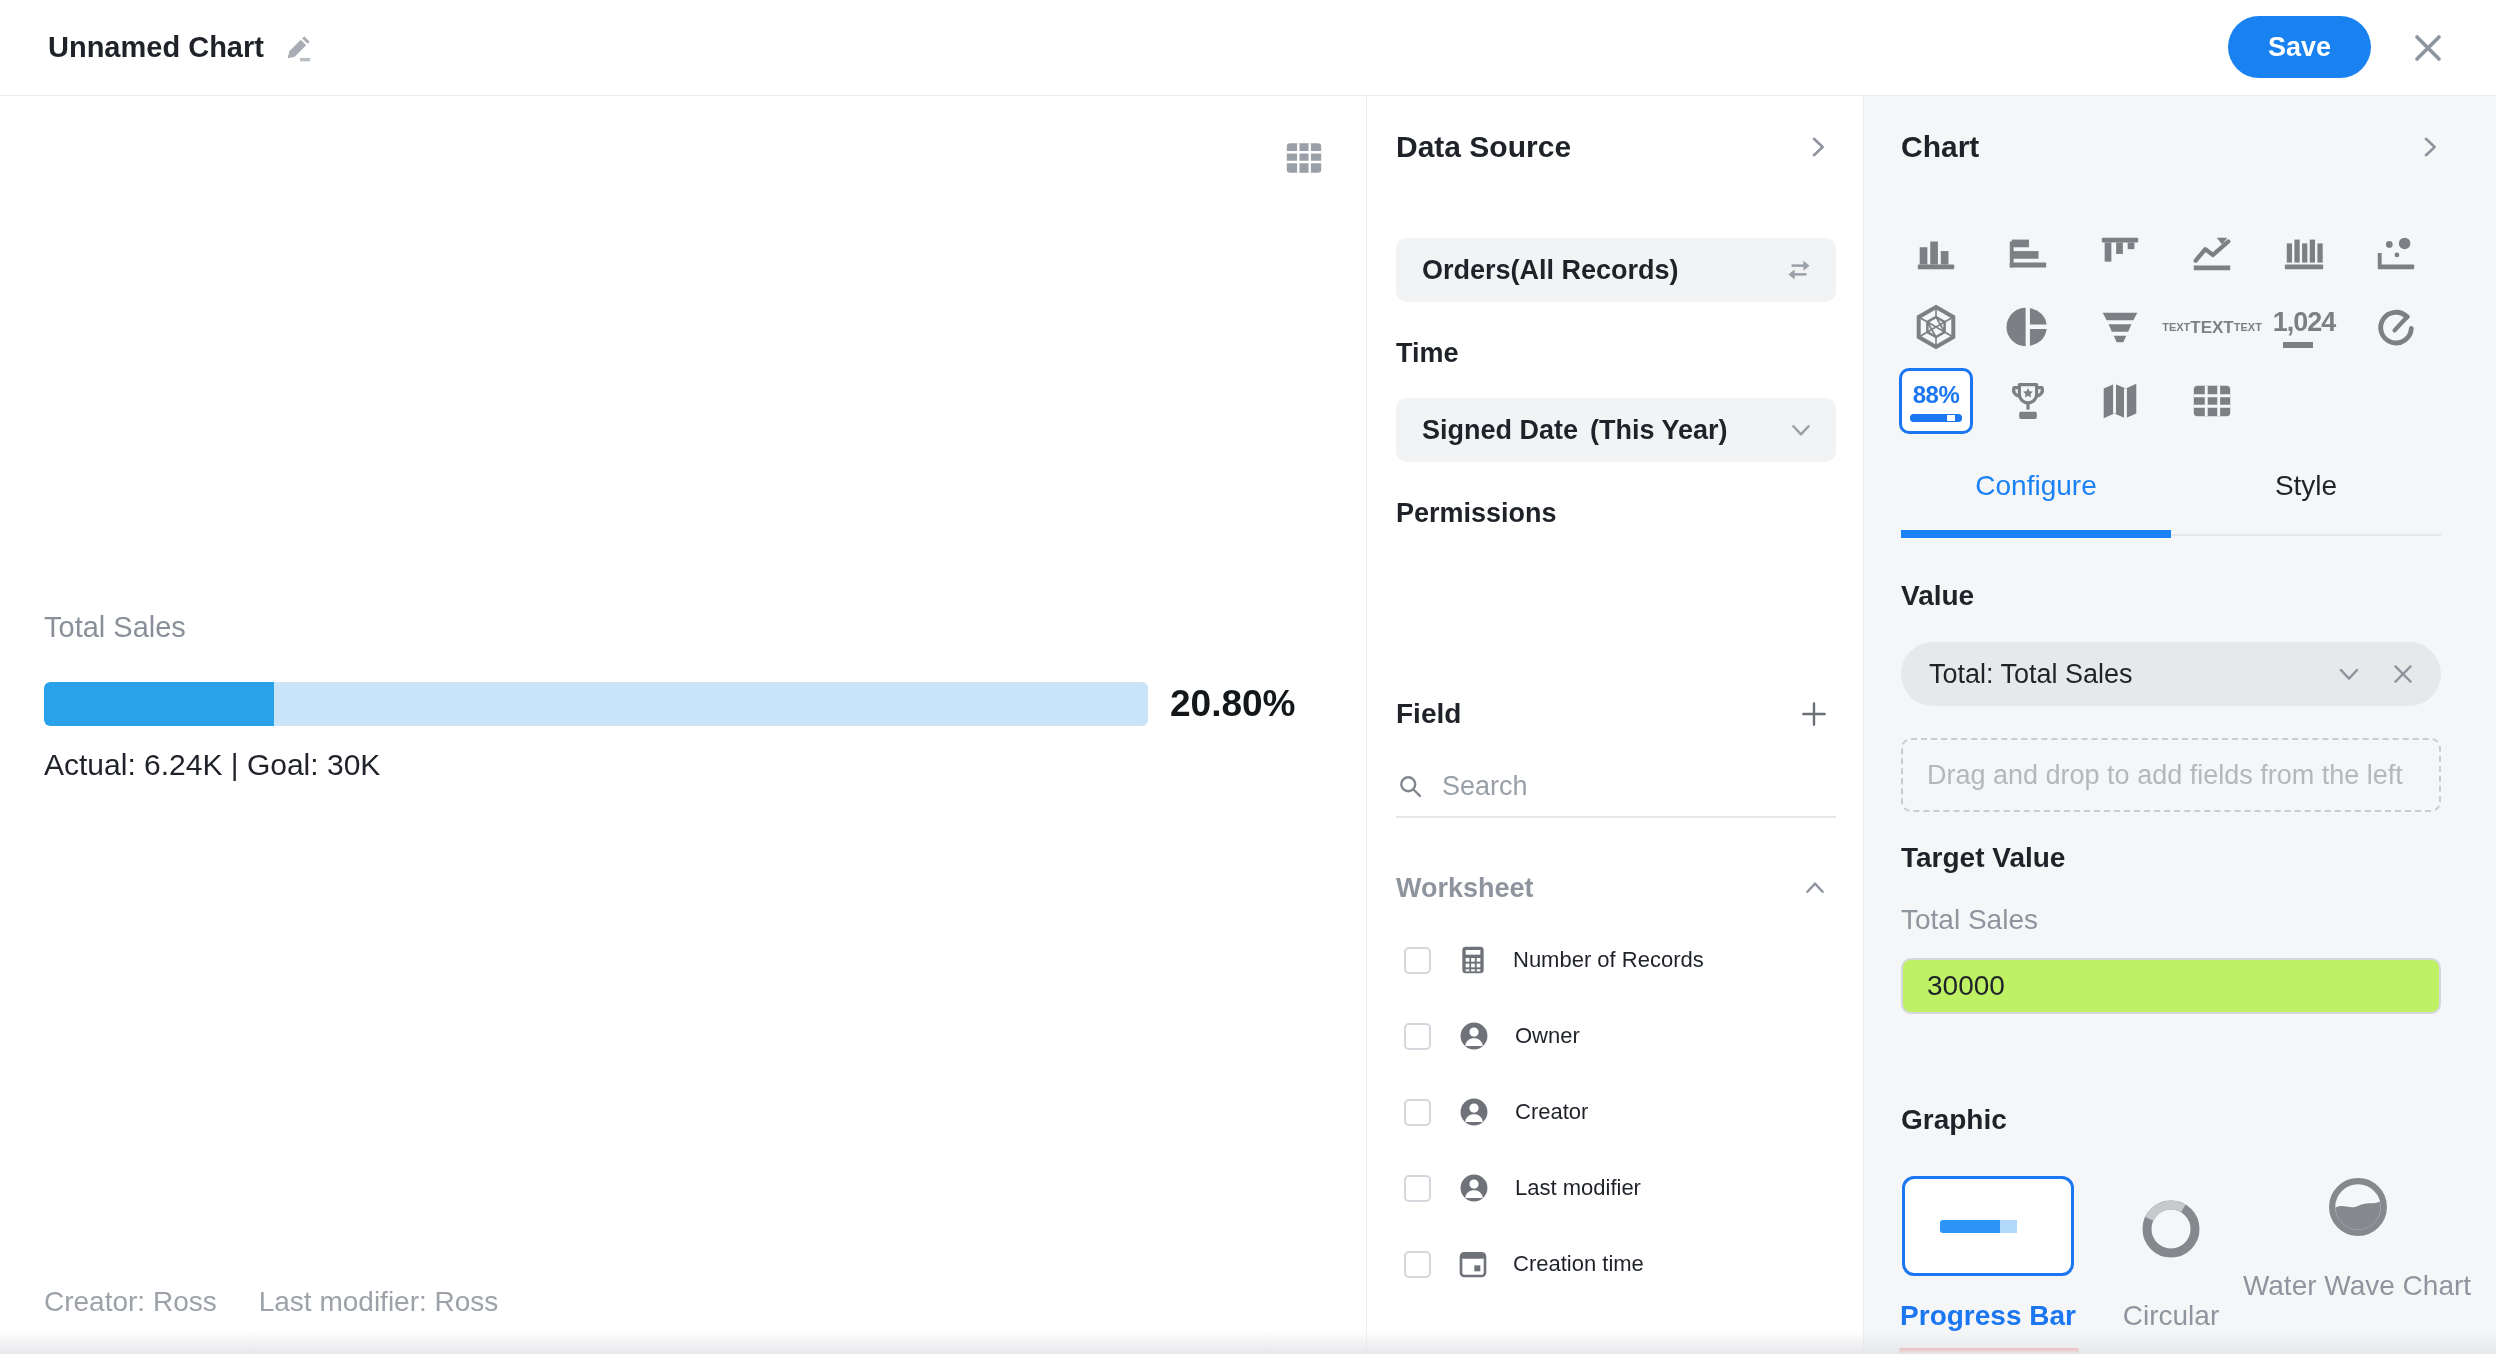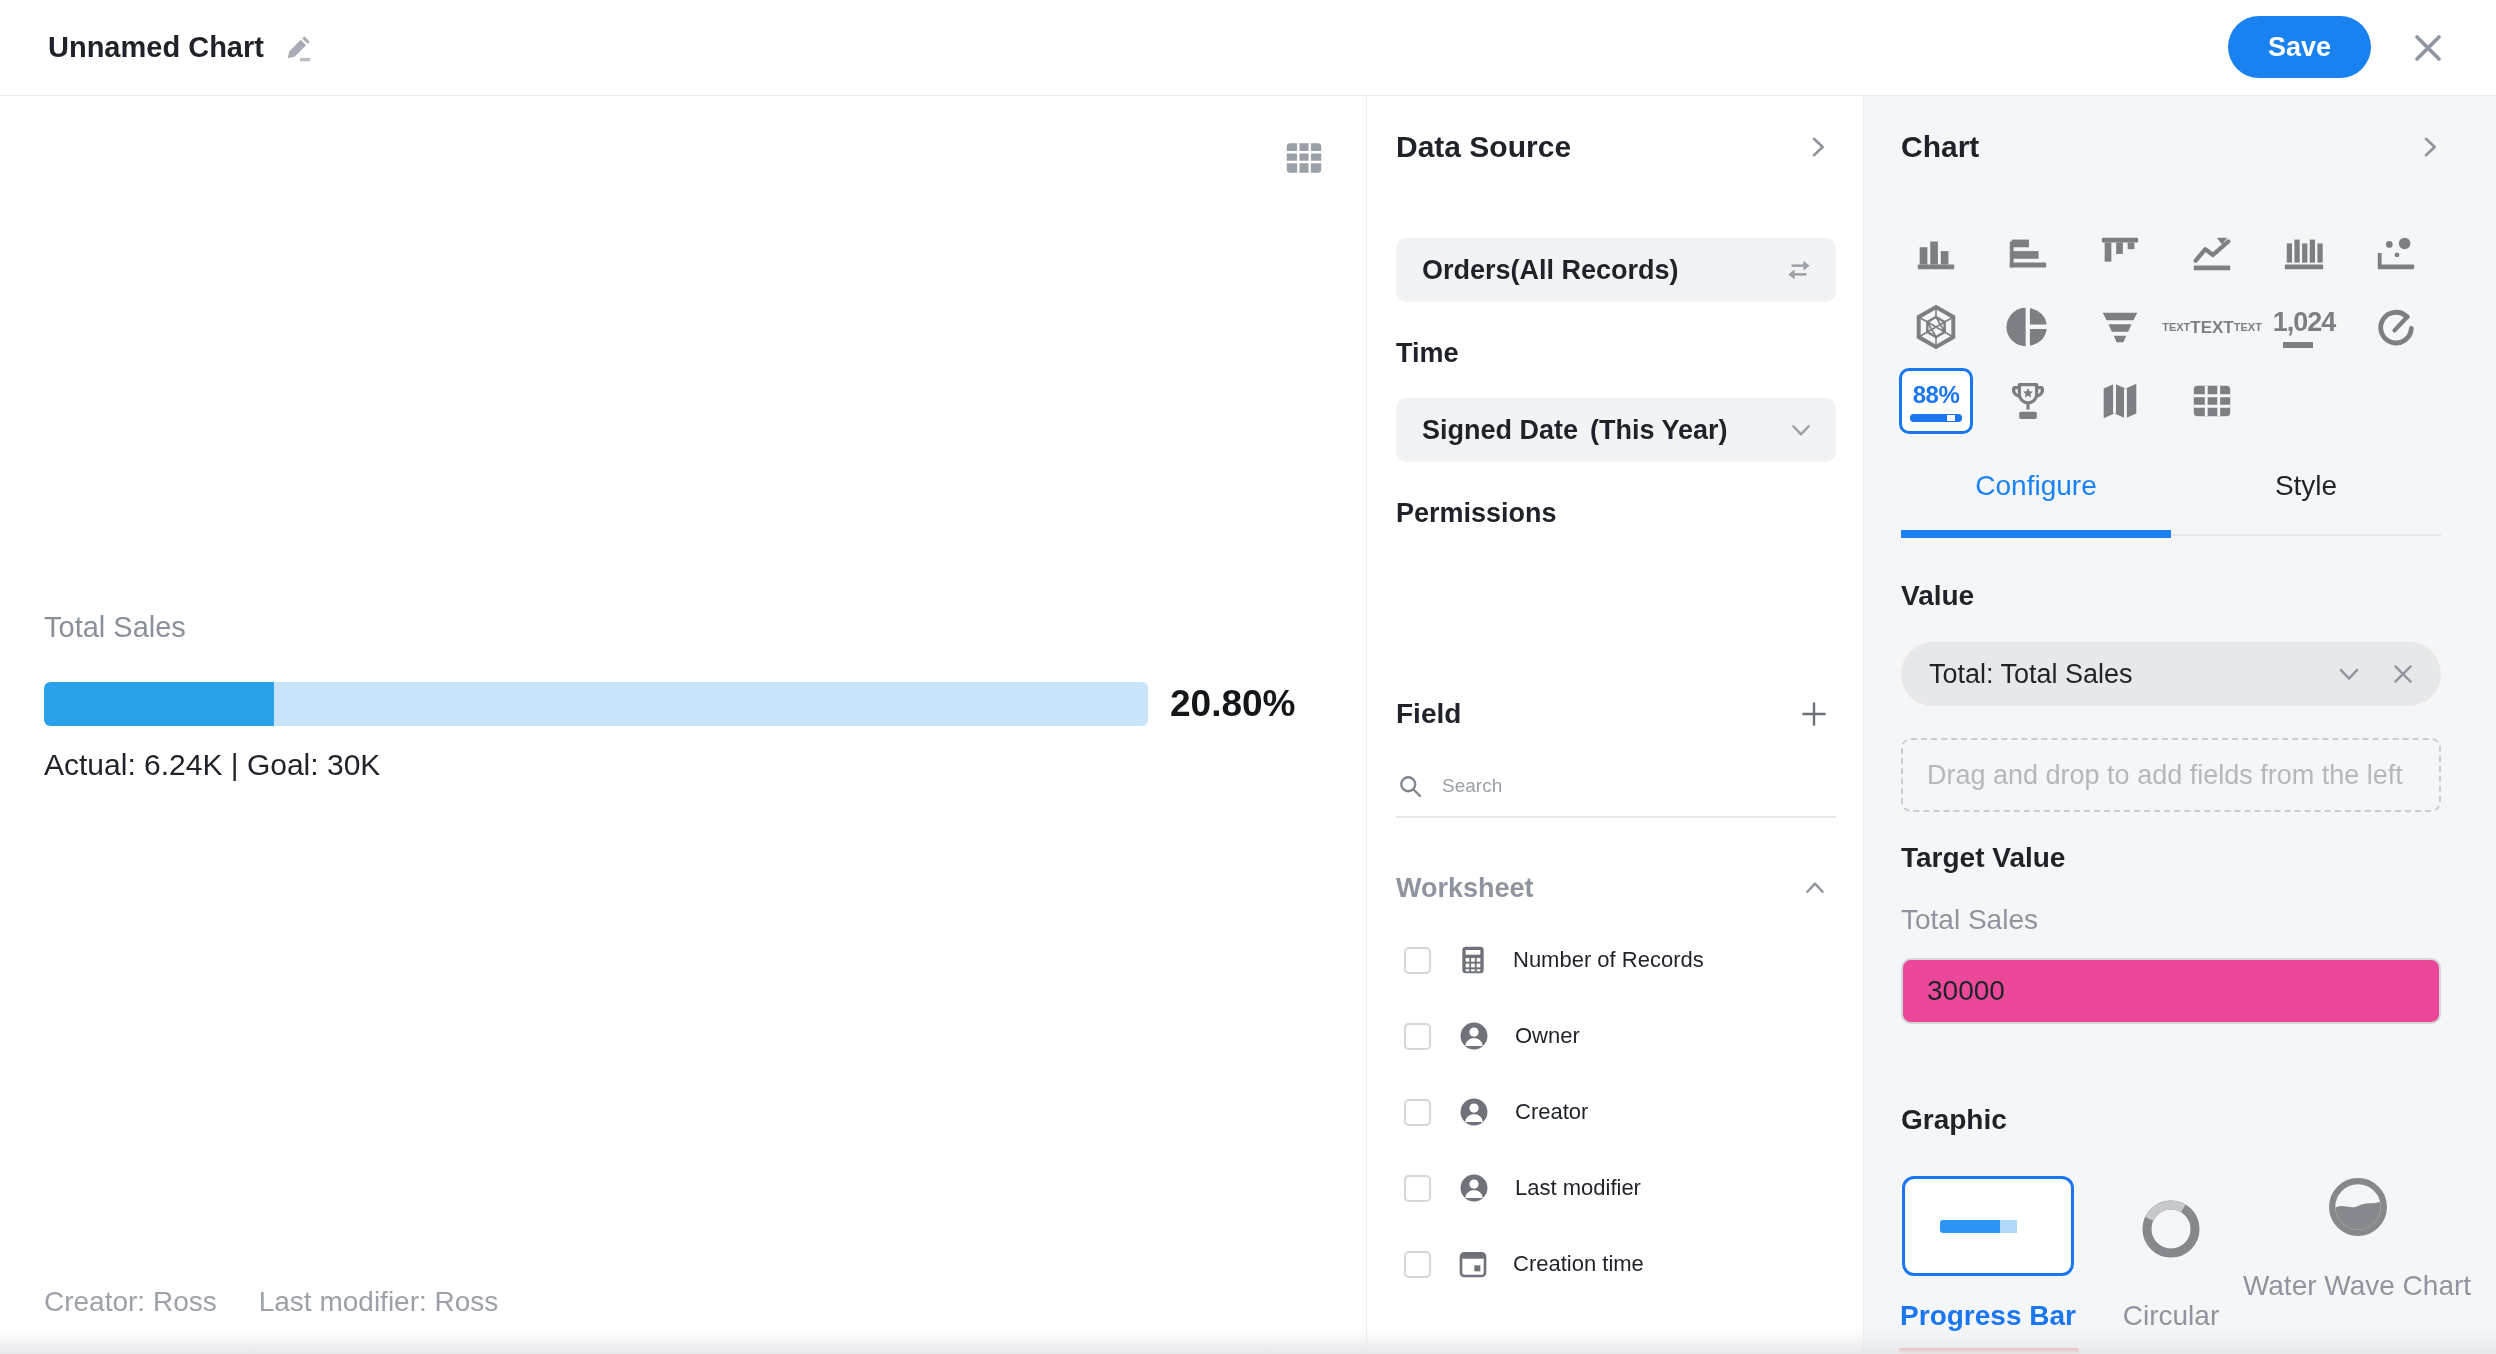--- a/index.html
+++ b/index.html
@@ -38,21 +38,21 @@
   .ds-orders{position:absolute;left:29px;top:142px;width:440px;height:64px;padding:0 22px 0 26px;justify-content:space-between;}
   .ds-orders span{font-size:27px;font-weight:700;}
   .lbl-time{position:absolute;left:29px;top:242px;}
   .ds-signed{position:absolute;left:29px;top:302px;width:440px;height:64px;padding:0 22px 0 26px;}
   .ds-signed .txt{font-size:27px;font-weight:700;display:flex;gap:12px;flex:1;}
   .lbl-perm{position:absolute;left:29px;top:402px;}
   .ds-records{position:absolute;left:29px;top:456px;width:440px;height:102px;padding:12px 84px 12px 26px;}
   .ds-records .txt{font-size:27px;font-weight:700;line-height:37px;}
   .field-row{position:absolute;left:29px;right:32px;top:598px;height:40px;}
   .search-row{position:absolute;left:29px;top:660px;width:440px;height:60px;display:flex;align-items:center;gap:16px;border-bottom:2px solid #e7e8ea;}
-  .search-row input{border:none;outline:none;background:transparent;font-size:19px;color:#1f2329;flex:1;font-family:inherit;}
+  .search-row input{border:none;outline:none;background:transparent;font-size:27px;color:#1f2329;flex:1;font-family:inherit;}
   .search-row input::placeholder{color:#9aa0a8;}
   .ws-head{position:absolute;left:29px;right:34px;top:772px;height:40px;}
   .ws-head .t{font-size:27px;font-weight:700;color:#8f959e;}
   .ws-list{position:absolute;left:29px;top:826px;width:440px;}
   .ws-item{height:76px;display:flex;align-items:center;}
   .ws-check{width:27px;height:27px;border:2px solid #d4d7db;border-radius:5px;background:#fff;margin-left:8px;box-sizing:border-box;}
   .ws-item .icon{margin-left:26px;}
   .ws-item .lab{margin-left:24px;font-size:22px;color:#1f2329;}
   
   .cp-head{position:absolute;left:37px;right:52px;top:30px;height:42px;}
@@ -74,21 +74,21 @@
   .tabline-blue{position:absolute;left:37px;top:434px;width:270px;height:8px;background:#1b82f5;}
   .lbl-value{position:absolute;left:37px;top:484px;font-size:28px;font-weight:700;}
   .chip{position:absolute;left:37px;top:546px;width:540px;height:64px;border-radius:32px;background:#e7e8ea;box-sizing:border-box;
     display:flex;align-items:center;padding:0 24px 0 28px;}
   .chip .t{font-size:27px;color:#1f2329;flex:1;}
   .dropzone{position:absolute;left:37px;top:642px;width:540px;height:74px;border:2px dashed #c9ccd0;border-radius:10px;box-sizing:border-box;
     display:flex;align-items:center;padding-left:24px;}
   .dropzone .ph{font-size:27px;color:#b4b8bd;}
   .lbl-target{position:absolute;left:37px;top:746px;font-size:28px;font-weight:700;}
   .lbl-tfield{position:absolute;left:37px;top:808px;font-size:28px;color:#8f959e;}
-  .tinput{position:absolute;left:37px;top:862px;width:540px;height:66px;background:#ec4899;border:2px solid #d4d7db;border-radius:10px;box-sizing:border-box;
+  .tinput{position:absolute;left:37px;top:862px;width:540px;height:56px;background:#bef264;border:2px solid #d4d7db;border-radius:10px;box-sizing:border-box;
     font-size:28px;color:#1f2329;padding:0 24px;outline:none;font-family:inherit;}
   .lbl-graphic{position:absolute;left:37px;top:1008px;font-size:28px;font-weight:700;}
   .g-tile{position:absolute;left:38px;top:1080px;width:172px;height:100px;background:#fff;border:3px solid #1b76f2;border-radius:12px;box-sizing:border-box;
     display:flex;align-items:center;justify-content:center;cursor:pointer;}
   .g-tile .mini{width:96px;height:13px;border-radius:3px;background:linear-gradient(90deg,#2b94f4 0 62%,#b3d9fa 62% 80%,rgba(0,0,0,0) 80% 100%);}
   .g-lab{position:absolute;font-size:28px;text-align:center;}
   .g-lab.sel{color:#1b76f2;font-weight:700;}
   .g-lab.dim{color:#8f959e;}
   .red-underline{position:absolute;left:35px;top:1252px;width:180px;height:7px;background:#f0452e;border-radius:2px;}
   .bottom-edge{position:absolute;left:0;bottom:0;width:2496px;height:24px;background:linear-gradient(to bottom,rgba(231,232,235,0),#e7e8eb);pointer-events:none;z-index:9;}

